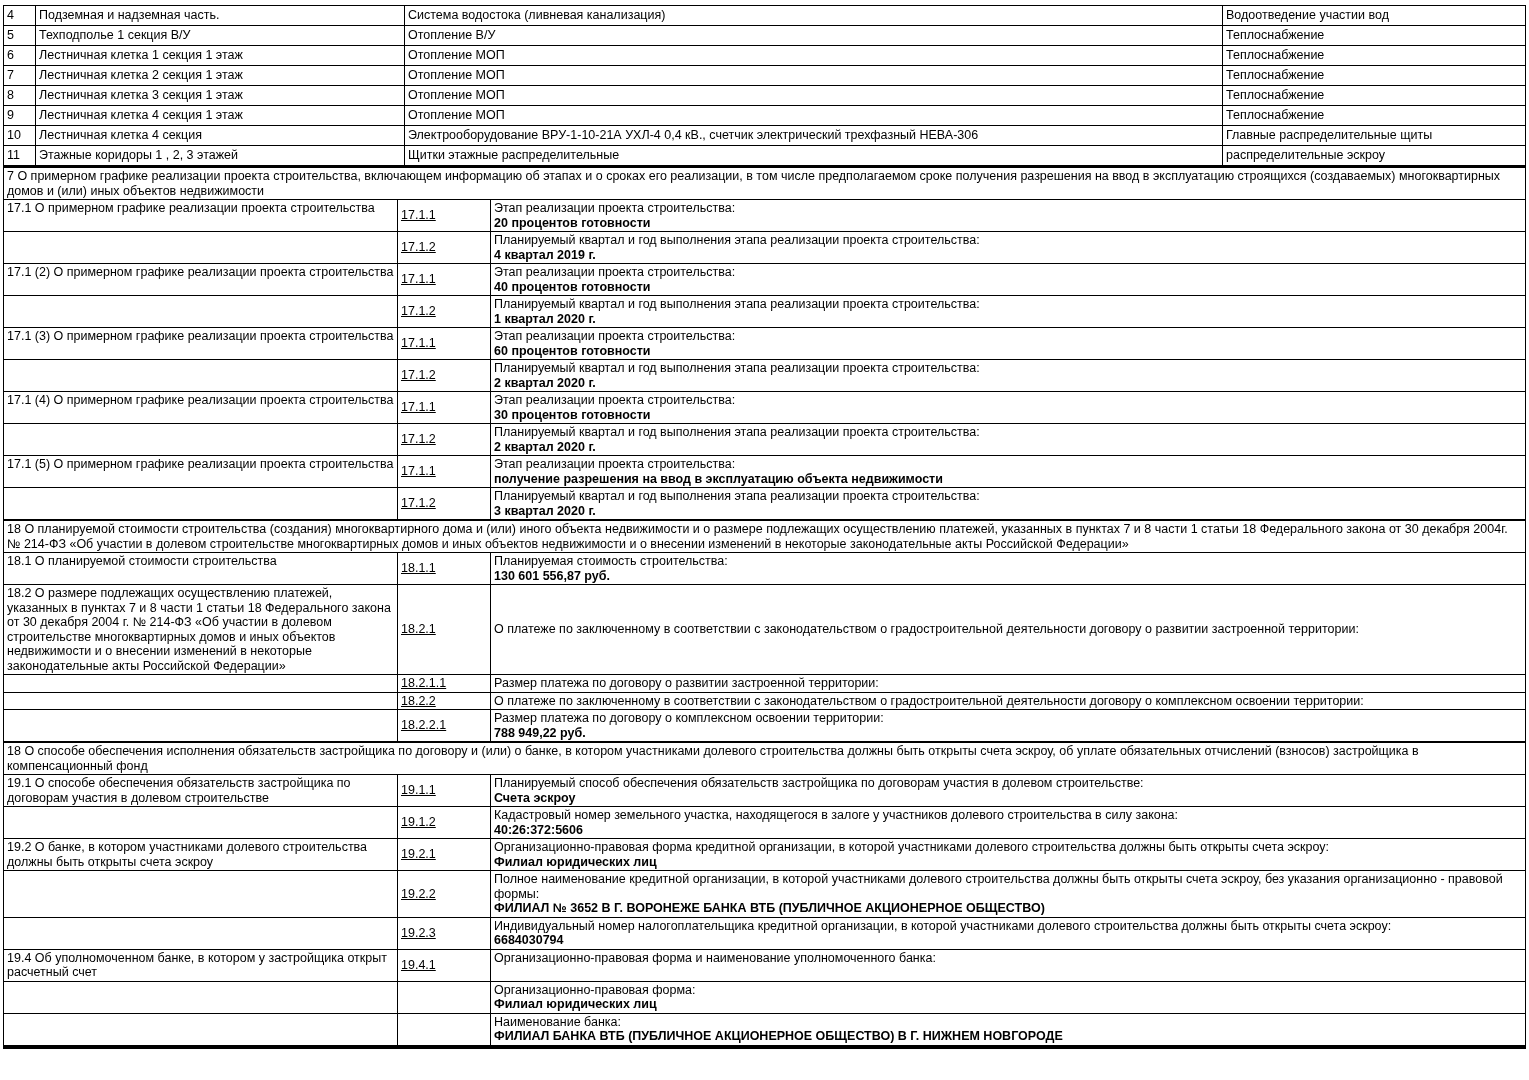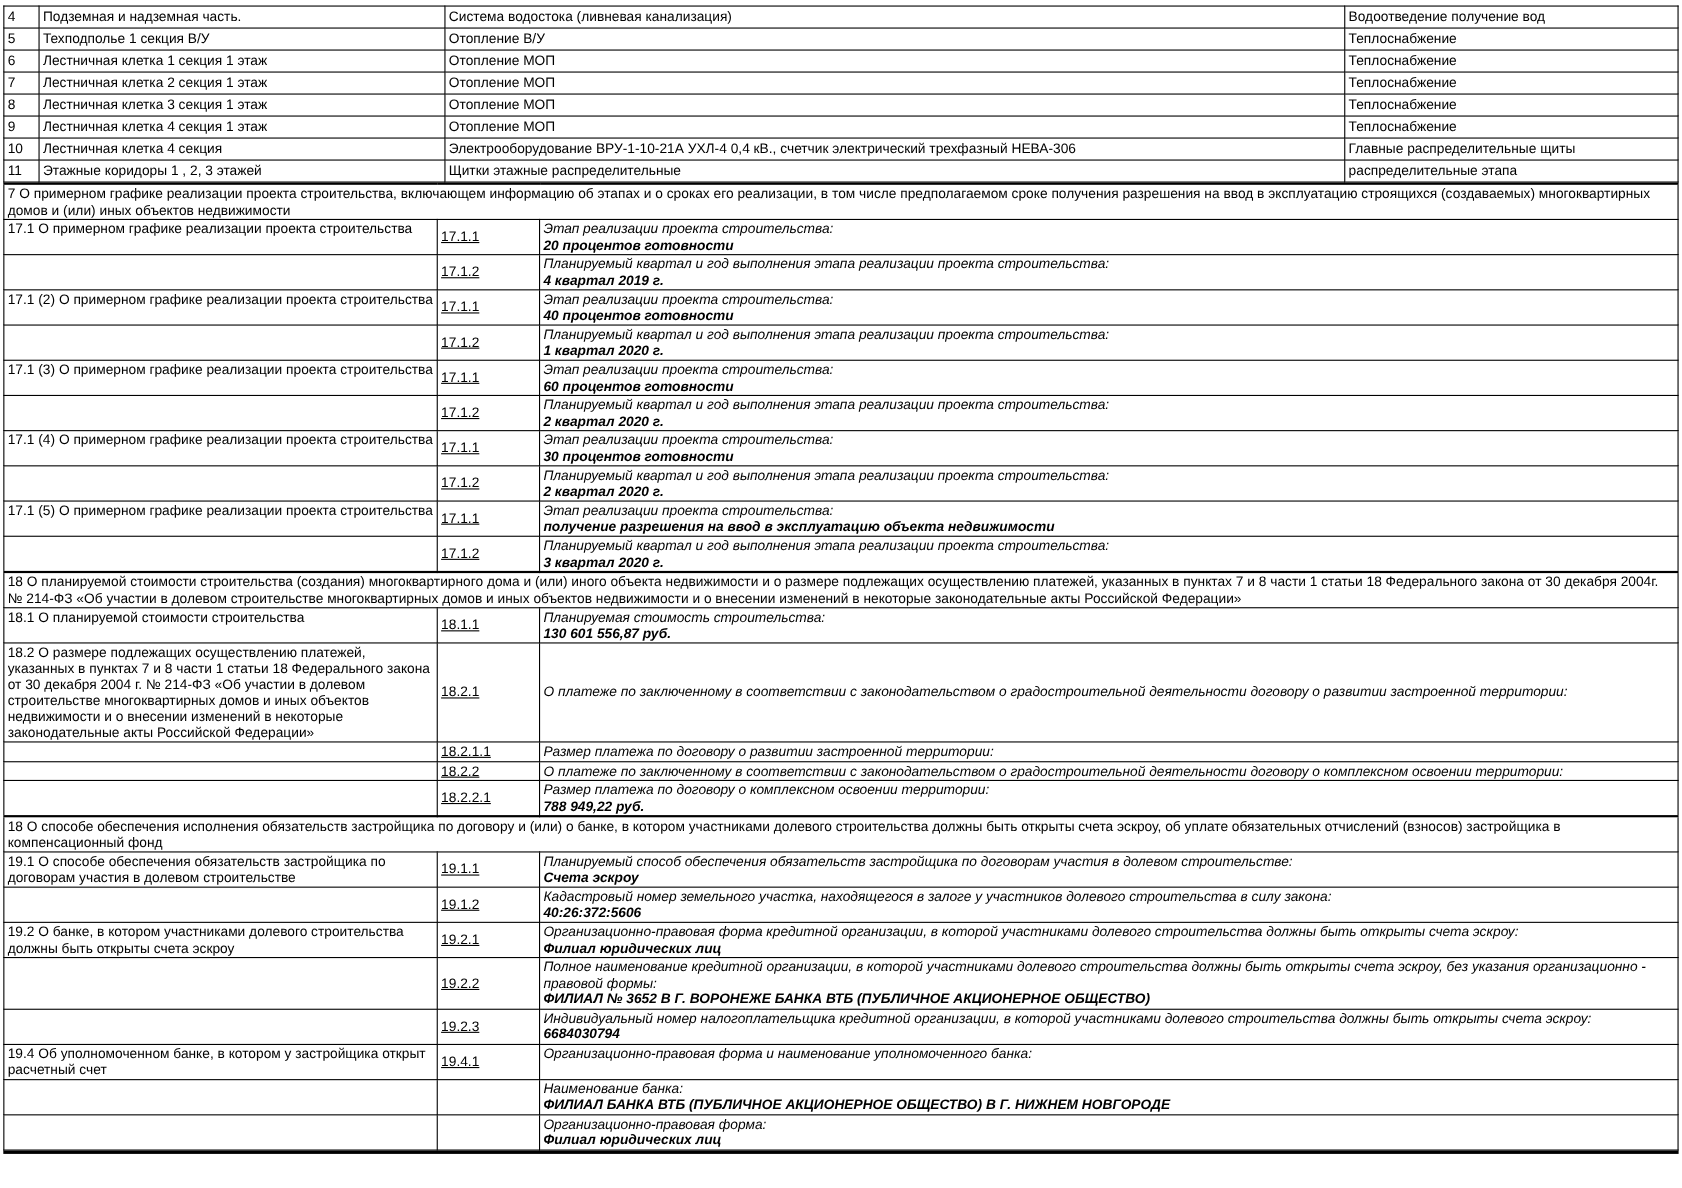--- a/index.html
+++ b/index.html
@@ -9,21 +9,21 @@
   table{border-collapse:collapse;width:1523px;table-layout:fixed;}
   td{border:1px solid #000;vertical-align:top;padding:1px 3px;
      font-size:12.5px;overflow:hidden;word-wrap:break-word;}
   
   .top td{line-height:17px;white-space:nowrap;}
   
   .sec td{line-height:14.5px;}
   .sec td.sechead{border-top:2px solid #000;font-weight:normal;}
   .sec td.lab{vertical-align:top;}
   .sec td.num{vertical-align:middle;text-decoration:underline;}
-  .sec td.con{vertical-align:top;font-style:italic;}
+  .sec td.con{vertical-align:top;}
   .sec td.con.mid{vertical-align:middle;}
   .fv{font-weight:bold;}
   .bottom-bar{width:1523px;height:3px;background:#000;}
 </style>
 </head>
 <body>
 
 <div class="page">
 
   <table class="top">
@@ -31,21 +31,21 @@
         <col style="width:32px">
         <col style="width:369px">
         <col style="width:818px">
         <col>
       </colgroup>
     <tbody>
       <tr>
         <td>4</td>
         <td>Подземная и надземная часть.</td>
         <td>Система водостока (ливневая канализация)</td>
-        <td>Водоотведение получение вод</td>
+        <td>Водоотведение участии вод</td>
       </tr>
       <tr>
         <td>5</td>
         <td>Техподполье 1 секция В/У</td>
         <td>Отопление В/У</td>
         <td>Теплоснабжение</td>
       </tr>
       <tr>
         <td>6</td>
         <td>Лестничная клетка 1 секция 1 этаж</td>
@@ -73,21 +73,21 @@
       <tr>
         <td>10</td>
         <td>Лестничная клетка 4 секция</td>
         <td>Электрооборудование ВРУ-1-10-21А УХЛ-4 0,4 кВ., счетчик электрический трехфазный НЕВА-306</td>
         <td>Главные распределительные щиты</td>
       </tr>
       <tr>
         <td>11</td>
         <td>Этажные коридоры 1 , 2, 3 этажей</td>
         <td>Щитки этажные распределительные</td>
-        <td>распределительные этапа</td>
+        <td>распределительные эскроу</td>
       </tr>
     </tbody>
   </table>
 
   <table class="sec">
     <colgroup>
         <col style="width:394px">
         <col style="width:93px">
         <col>
       </colgroup>
@@ -265,29 +265,29 @@
         <td class="lab">19.4 Об уполномоченном банке, в котором у застройщика открыт расчетный счет</td>
         <td class="num">19.4.1</td>
         <td class="con">
           <div class="ft">Организационно-правовая форма и наименование уполномоченного банка:</div>
         </td>
       </tr>
       <tr>
         <td class="lab"></td>
         <td class="num"></td>
         <td class="con">
+          <div class="ft">Организационно-правовая форма:</div>
+          <div class="fv">Филиал юридических лиц</div>
+        </td>
+      </tr>
+      <tr>
+        <td class="lab"></td>
+        <td class="num"></td>
+        <td class="con">
           <div class="ft">Наименование банка:</div>
           <div class="fv">ФИЛИАЛ БАНКА ВТБ (ПУБЛИЧНОЕ АКЦИОНЕРНОЕ ОБЩЕСТВО) В Г. НИЖНЕМ НОВГОРОДЕ</div>
         </td>
       </tr>
-      <tr>
-        <td class="lab"></td>
-        <td class="num"></td>
-        <td class="con">
-          <div class="ft">Организационно-правовая форма:</div>
-          <div class="fv">Филиал юридических лиц</div>
-        </td>
-      </tr>
     </tbody>
   </table>
 
   <div class="bottom-bar"></div>
 </div>
 
 </body></html>

